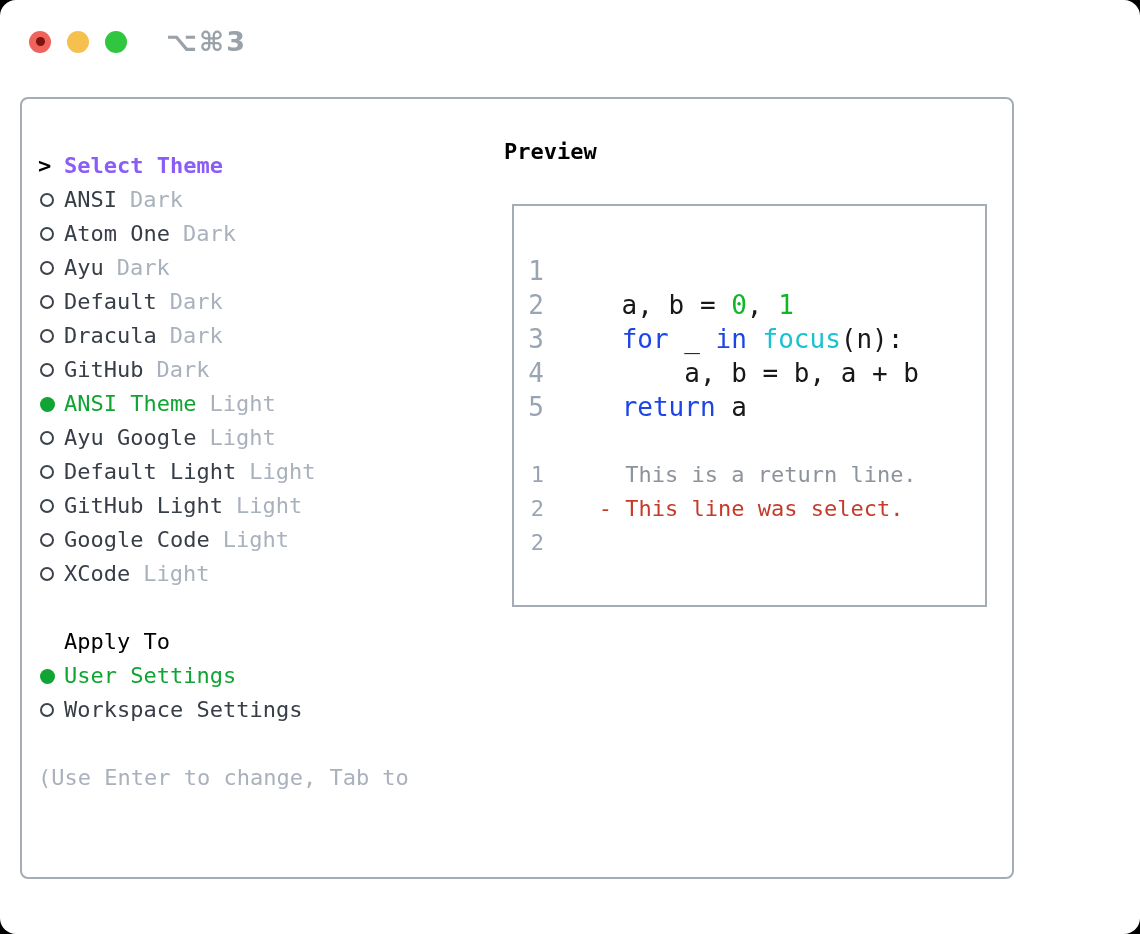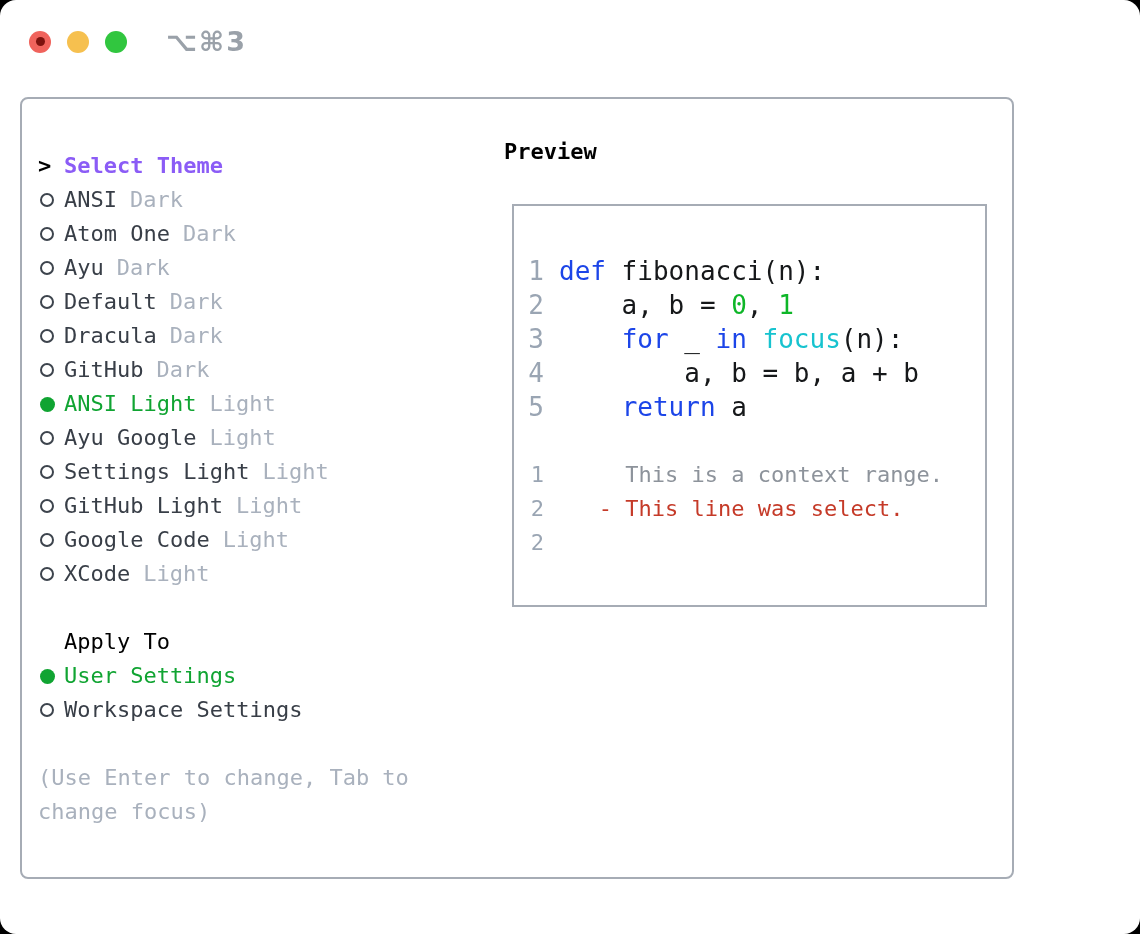--- a/index.html
+++ b/index.html
@@ -92,23 +92,23 @@
         <span class="heading">Select Theme</span>
       </div>
 
       <div id="theme-rows">
           <div class="row"><span class="marker"><span class="radio"></span></span><span class="name">ANSI</span><span class="tag">Dark</span></div>
           <div class="row"><span class="marker"><span class="radio"></span></span><span class="name">Atom One</span><span class="tag">Dark</span></div>
           <div class="row"><span class="marker"><span class="radio"></span></span><span class="name">Ayu</span><span class="tag">Dark</span></div>
           <div class="row"><span class="marker"><span class="radio"></span></span><span class="name">Default</span><span class="tag">Dark</span></div>
           <div class="row"><span class="marker"><span class="radio"></span></span><span class="name">Dracula</span><span class="tag">Dark</span></div>
           <div class="row"><span class="marker"><span class="radio"></span></span><span class="name">GitHub</span><span class="tag">Dark</span></div>
-          <div class="row selected"><span class="marker"><span class="radio sel"></span></span><span class="name">ANSI Light</span><span class="tag">Light</span></div>
+          <div class="row selected"><span class="marker"><span class="radio sel"></span></span><span class="name">ANSI Theme</span><span class="tag">Light</span></div>
           <div class="row"><span class="marker"><span class="radio"></span></span><span class="name">Ayu Google</span><span class="tag">Light</span></div>
-          <div class="row"><span class="marker"><span class="radio"></span></span><span class="name">Settings Light</span><span class="tag">Light</span></div>
+          <div class="row"><span class="marker"><span class="radio"></span></span><span class="name">Default Light</span><span class="tag">Light</span></div>
           <div class="row"><span class="marker"><span class="radio"></span></span><span class="name">GitHub Light</span><span class="tag">Light</span></div>
           <div class="row"><span class="marker"><span class="radio"></span></span><span class="name">Google Code</span><span class="tag">Light</span></div>
           <div class="row"><span class="marker"><span class="radio"></span></span><span class="name">XCode</span><span class="tag">Light</span></div>
         </div>
 
       <div class="spacer"></div>
 
       <div class="row">
         <span class="marker"></span>
         <span class="subheading">Apply To</span>
@@ -116,31 +116,29 @@
 
       <div id="apply-rows">
           <div class="row selected"><span class="marker"><span class="radio sel"></span></span><span class="name">User Settings</span></div>
           <div class="row"><span class="marker"><span class="radio"></span></span><span class="name">Workspace Settings</span></div>
         </div>
 
       <div class="spacer"></div>
 
       <div class="help">
         <div>(Use Enter to change, Tab to</div>
-        <div>change focus)</div>
       </div>
     </div>
 
     <div class="preview-title">Preview</div>
 
     <div class="preview-box">
       <div id="code-lines" class="code-block">
           <div class="code-row">
             <span class="lineno">1</span>
-            <span class="code-content"><span class="seg-kw">def</span><span class="seg-def"> fibonacci(n):</span></span>
           </div>
           <div class="code-row">
             <span class="lineno">2</span>
             <span class="code-content"><span class="seg-def">    a, b = </span><span class="seg-num">0</span><span class="seg-def">, </span><span class="seg-num">1</span></span>
           </div>
           <div class="code-row">
             <span class="lineno">3</span>
             <span class="code-content"><span class="seg-def">    </span><span class="seg-kw">for</span><span class="seg-def"> _ </span><span class="seg-kw">in</span><span class="seg-def"> </span><span class="seg-fn">focus</span><span class="seg-def">(n):</span></span>
           </div>
           <div class="code-row">
@@ -149,21 +147,21 @@
           </div>
           <div class="code-row">
             <span class="lineno">5</span>
             <span class="code-content"><span class="seg-def">    </span><span class="seg-kw">return</span><span class="seg-def"> a</span></span>
           </div>
         </div>
       <div class="diff-spacer"></div>
       <div id="diff-lines" class="diff-block">
           <div class="code-row">
             <span class="lineno">1</span>
-            <span class="code-content diff-ctx">     This is a context range.</span>
+            <span class="code-content diff-ctx">     This is a return line.</span>
           </div>
           <div class="code-row">
             <span class="lineno">2</span>
             <span class="code-content diff-del">   - This line was select.</span>
           </div>
           <div class="code-row">
             <span class="lineno">2</span>
           </div>
         </div>
     </div>

